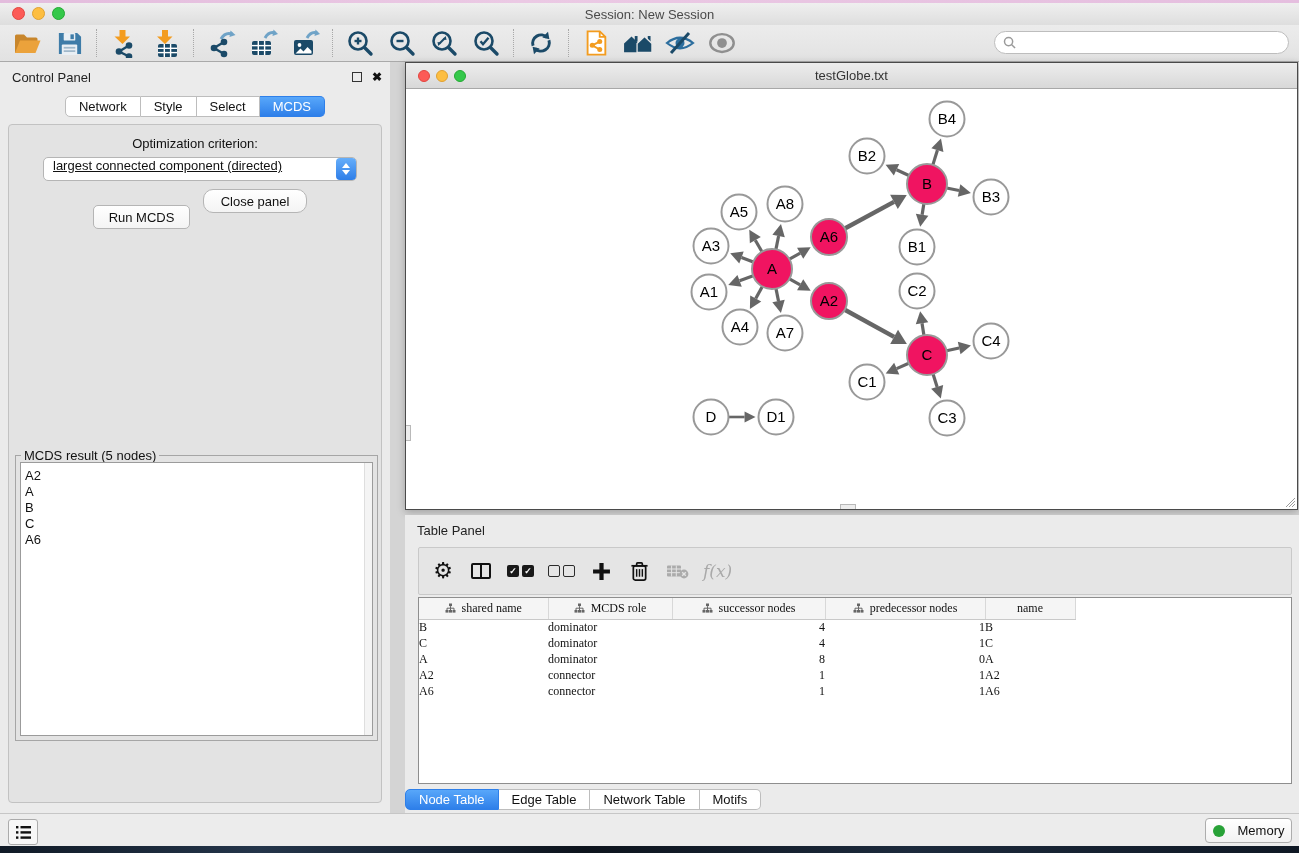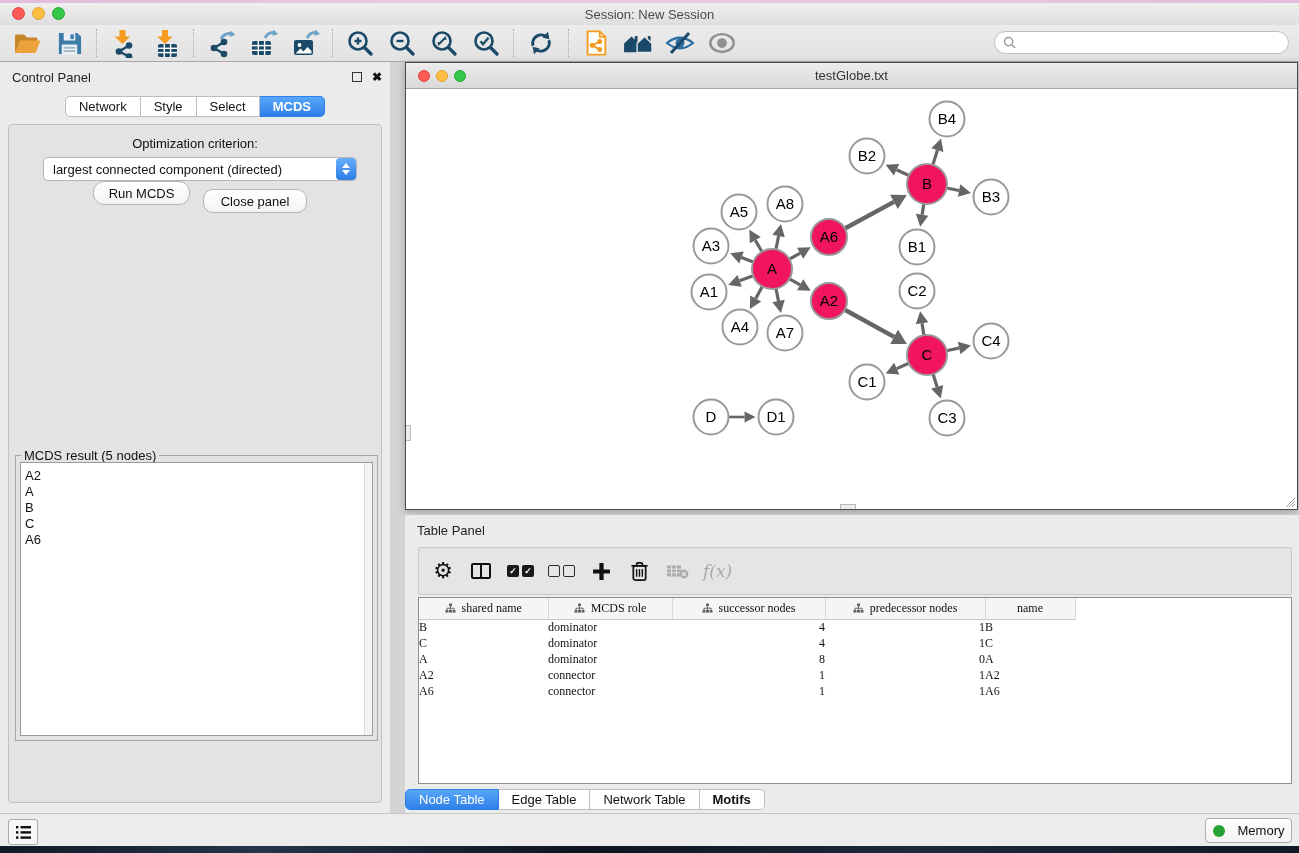--- a/index.html
+++ b/index.html
@@ -30,29 +30,29 @@
   
   .control-panel{position:absolute;left:0;top:62px;width:390px;height:751px;background:#EBEBEB;}
   .panel-title{position:absolute;left:12px;top:8px;font-size:13px;color:#222;}
   .panel-btns{position:absolute;right:8px;top:10px;display:flex;gap:10px;align-items:center;}
   .float-ic{width:10px;height:10px;border:1.6px solid #333;display:inline-block;}
   .close-ic{font-size:12px;font-weight:bold;color:#111;line-height:10px;}
 
   .seg{background:#fff;border:1px solid #BDBDBD;border-left:none;padding:2px 13px;font-size:13px;height:21px;
     display:flex;align-items:center;color:#111;}
   .seg-first{border-left:1px solid #BDBDBD;border-radius:5px 0 0 5px;}
-  .seg-last{border-radius:0 5px 5px 0;font-weight:bold;}
+  .seg-last{border-radius:0 5px 5px 0;}
   .seg-sel{background:linear-gradient(#58A7FA,#2E7FE9);border-color:#2E7FE9;color:#fff;}
   .cp-tabs{position:absolute;top:34px;left:0;right:0;display:flex;justify-content:center;}
 
   .cp-content{position:absolute;left:8px;top:62px;width:374px;height:679px;background:#E3E3E3;
     border:1px solid #C2C2C2;border-radius:4px;}
   .opt-label{position:absolute;top:11px;left:0;right:0;text-align:center;font-size:13px;}
   .dropdown{position:absolute;left:34px;top:32px;width:314px;height:24px;background:#fff;border:1px solid #B5B5B5;
-    border-radius:5px;display:flex;align-items:center;}
+    border-radius:5px;display:flex;align-items:flex-start;text-decoration:underline;}
   .dropdown .dd-text{flex:1;padding-left:9px;font-size:13px;white-space:nowrap;overflow:hidden;}
   .dd-stepper{width:20px;height:22px;border-radius:4px;margin-right:0px;background:linear-gradient(#66AEFA,#2E7EE8);
     display:flex;flex-direction:column;align-items:center;justify-content:center;gap:2px;}
   .btn{position:absolute;height:24px;background:linear-gradient(#FFFFFF,#F4F4F4);border:1px solid #B5B5B5;border-radius:5px;
     font-size:13px;display:flex;align-items:center;justify-content:center;color:#111;}
   .fieldset{position:absolute;left:6px;top:330px;width:363px;height:286px;border:1px solid #A6A6A6;}
   .legend{position:absolute;top:-8px;left:5px;background:#E3E3E3;padding:0 3px;font-size:13px;}
   .listbox{position:absolute;left:4px;right:4px;top:6px;bottom:4px;background:#fff;border:1px solid #9B9B9B;}
   .scrolltrack{position:absolute;top:0;right:0;bottom:0;width:8px;background:#F4F4F4;border-left:1px solid #DEDEDE;}
   .result-item{height:16px;line-height:16px;padding-left:4px;font-size:13px;}
@@ -305,21 +305,21 @@
         <span class="dd-text">largest connected component (directed)</span>
         <span class="dd-stepper">
           <svg width="8" height="5" viewBox="0 0 8 5">
               <polygon points="4,0 8,5 0,5" fill="#fff"></polygon>
             </svg>
           <svg width="8" height="5" viewBox="0 0 8 5">
               <polygon points="0,0 8,0 4,5" fill="#fff"></polygon>
             </svg>
         </span>
       </div>
-      <div class="btn" style="left:84px;top:56px;width:97px;border-radius:11px;">Run MCDS</div>
+      <div class="btn" style="left:84px;top:80px;width:97px;">Run MCDS</div>
       <div class="btn" style="left:194px;top:64px;width:104px;border-radius:10px;">Close panel</div>
       <div class="fieldset">
         <span class="legend">MCDS result (5 nodes)</span>
         <div class="listbox listpad">
           <div class="scrolltrack"></div>
         <div class="result-item">A2</div>
             <div class="result-item">A</div>
             <div class="result-item">B</div>
             <div class="result-item">C</div>
             <div class="result-item">A6</div>

